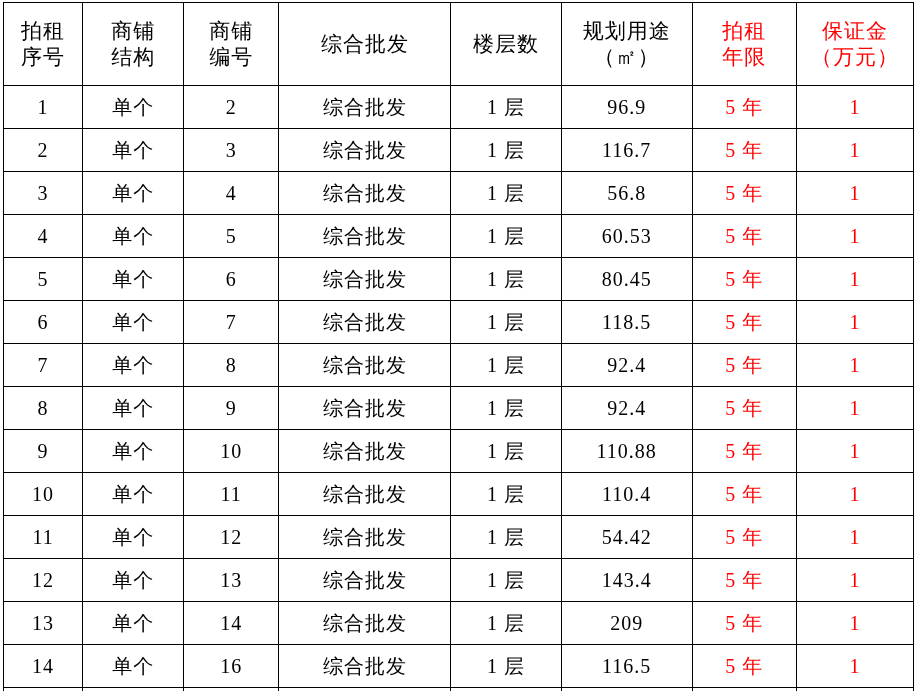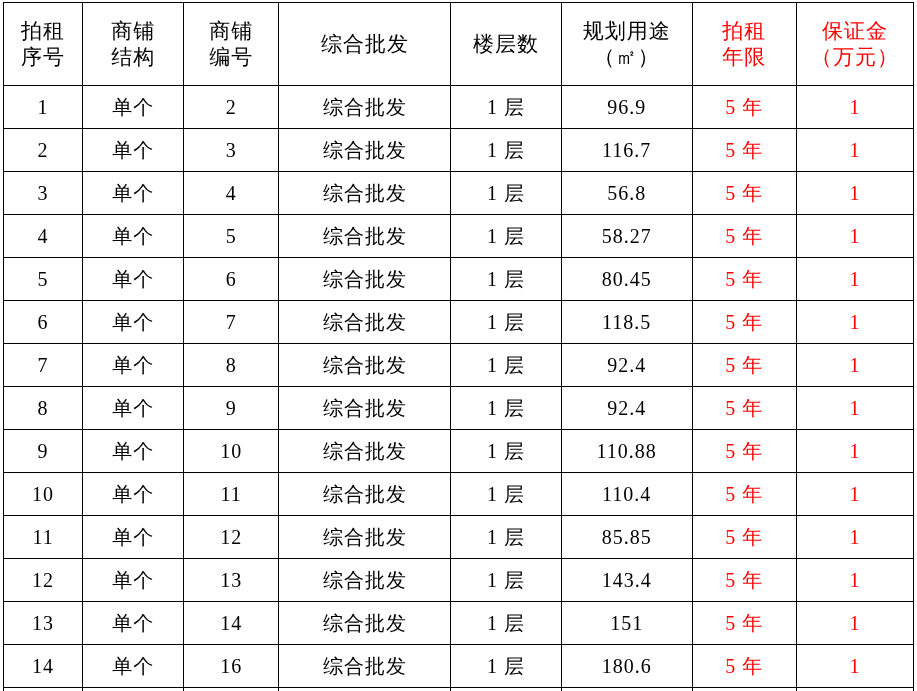--- a/index.html
+++ b/index.html
@@ -138,21 +138,21 @@
           <td class="num">56.8</td>
           <td class="red">5 年</td>
           <td class="red num">1</td>
         </tr>
         <tr>
           <td class="num">4</td>
           <td>单个</td>
           <td class="num">5</td>
           <td>综合批发</td>
           <td>1 层</td>
-          <td class="num">58.27</td>
+          <td class="num">60.53</td>
           <td class="red">5 年</td>
           <td class="red num">1</td>
         </tr>
         <tr>
           <td class="num">5</td>
           <td>单个</td>
           <td class="num">6</td>
           <td>综合批发</td>
           <td>1 层</td>
           <td class="num">80.45</td>
@@ -208,51 +208,51 @@
           <td class="num">110.4</td>
           <td class="red">5 年</td>
           <td class="red num">1</td>
         </tr>
         <tr>
           <td class="num">11</td>
           <td>单个</td>
           <td class="num">12</td>
           <td>综合批发</td>
           <td>1 层</td>
-          <td class="num">85.85</td>
+          <td class="num">54.42</td>
           <td class="red">5 年</td>
           <td class="red num">1</td>
         </tr>
         <tr>
           <td class="num">12</td>
           <td>单个</td>
           <td class="num">13</td>
           <td>综合批发</td>
           <td>1 层</td>
           <td class="num">143.4</td>
           <td class="red">5 年</td>
           <td class="red num">1</td>
         </tr>
         <tr>
           <td class="num">13</td>
           <td>单个</td>
           <td class="num">14</td>
           <td>综合批发</td>
           <td>1 层</td>
-          <td class="num">151</td>
+          <td class="num">209</td>
           <td class="red">5 年</td>
           <td class="red num">1</td>
         </tr>
         <tr>
           <td class="num">14</td>
           <td>单个</td>
           <td class="num">16</td>
           <td>综合批发</td>
           <td>1 层</td>
-          <td class="num">180.6</td>
+          <td class="num">116.5</td>
           <td class="red">5 年</td>
           <td class="red num">1</td>
         </tr>
         <tr>
           <td class="num">15</td>
           <td>单个</td>
           <td class="num">16</td>
           <td>综合批发</td>
           <td>1 层</td>
           <td class="num">91.54</td>

